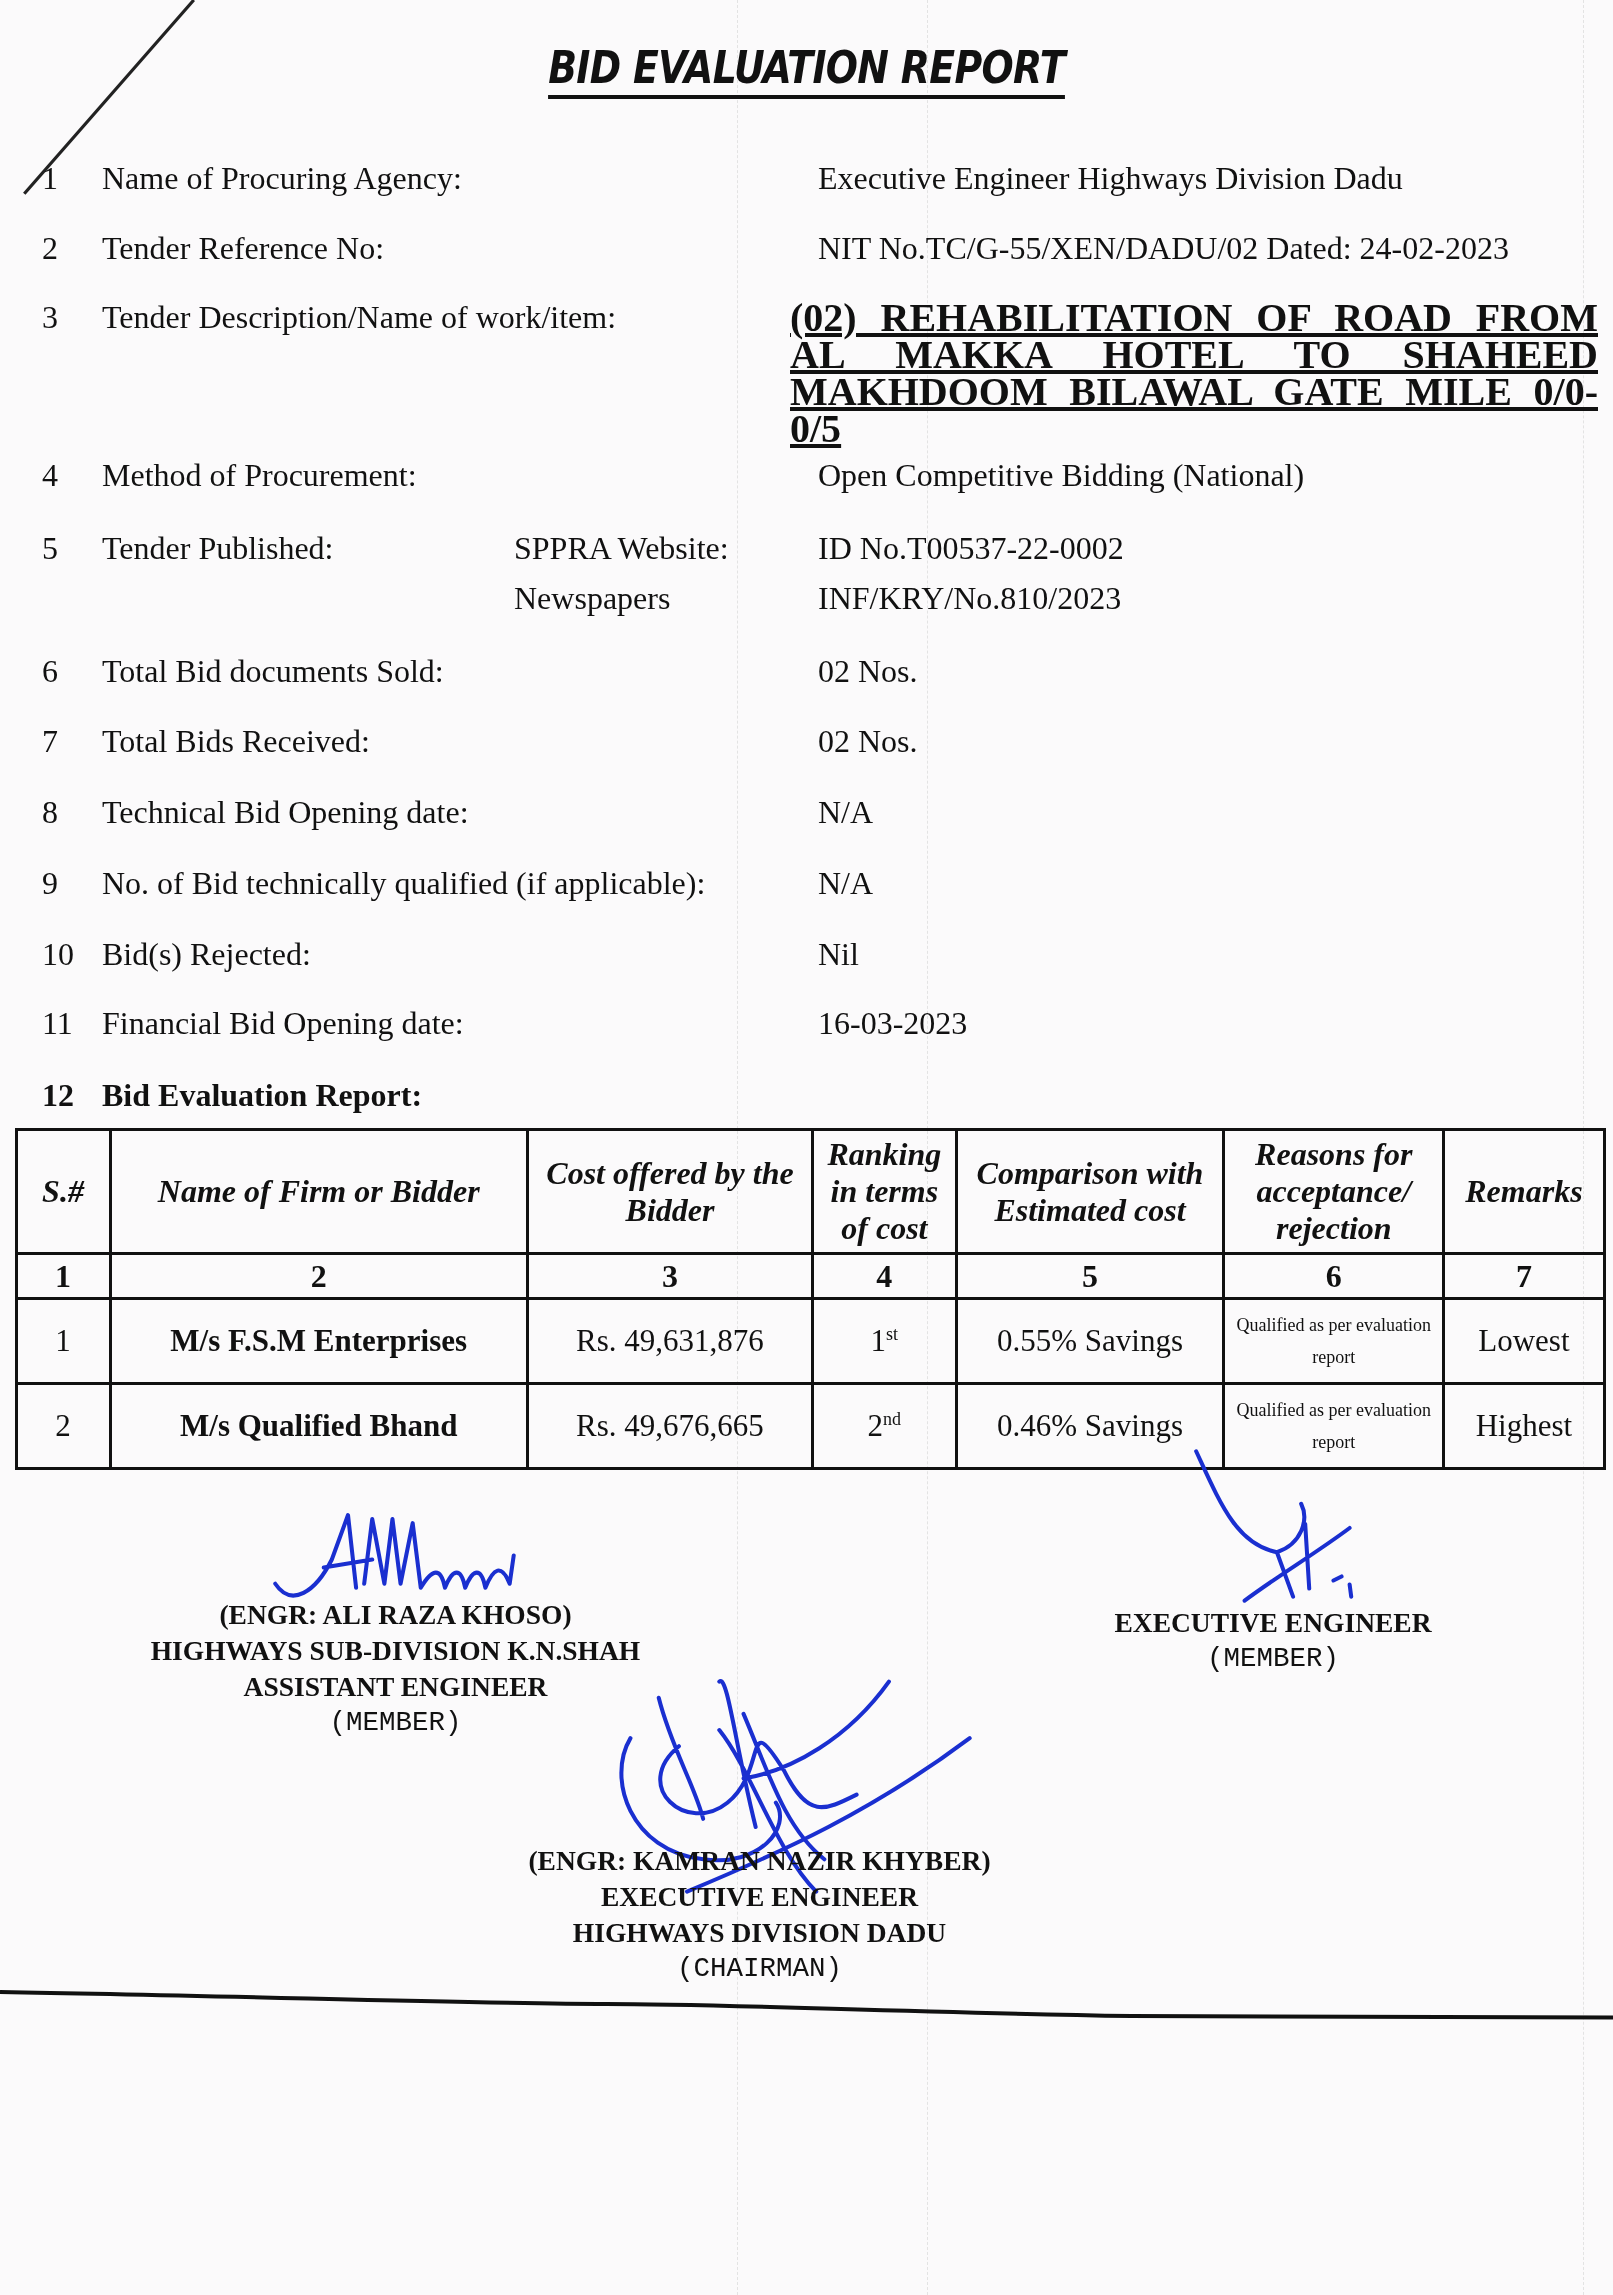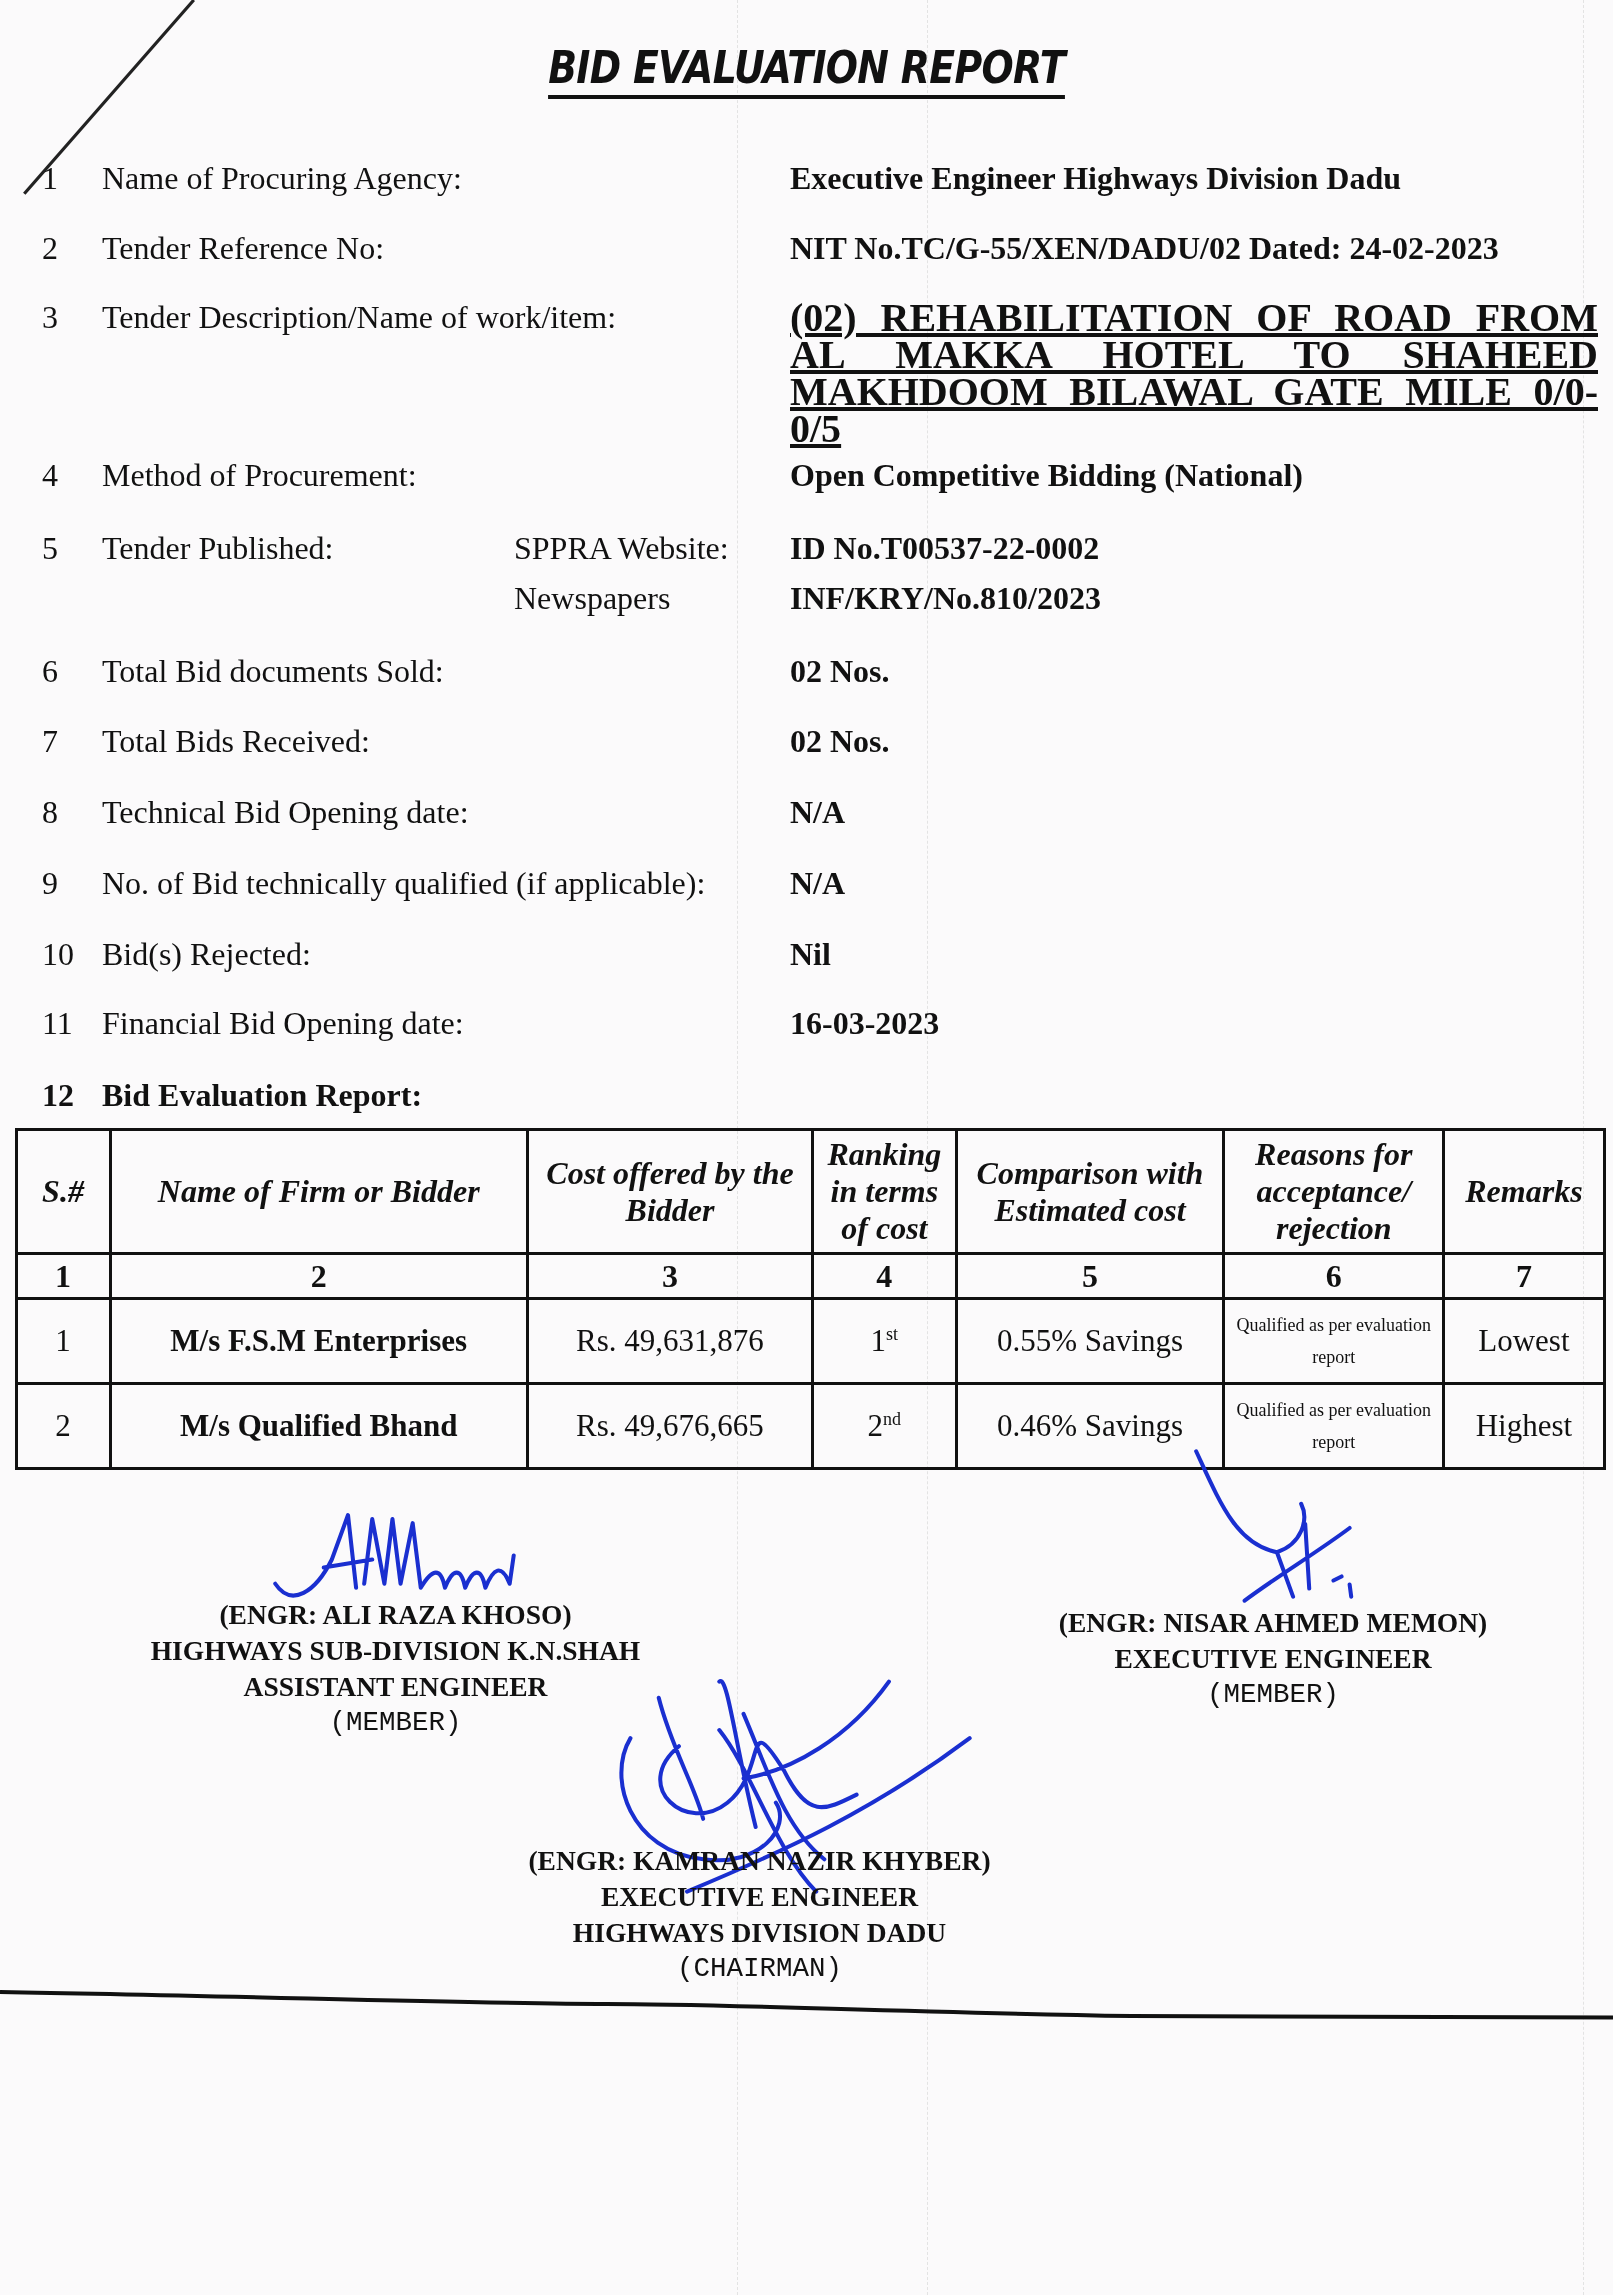--- a/index.html
+++ b/index.html
@@ -17,21 +17,21 @@
     position: absolute; left: 0; width: 1613px; top: 42px; text-align: center;
     font-family: "DejaVu Sans", sans-serif; font-style: italic; font-weight: bold;
     font-size: 44px; letter-spacing: -0.8px; transform: scaleX(0.86);
   }
   .title span { border-bottom: 4px solid #111; padding-bottom: 1.6px; }
 
   .row { position: absolute; left: 0; width: 1613px; font-size: 32px; }
   .num { position: absolute; left: 42px; width: 40px; }
   .label { position: absolute; left: 102px; white-space: nowrap; }
   .sub { position: absolute; left: 514px; white-space: nowrap; }
-  .val { position: absolute; left: 790px; font-weight: bold; white-space: nowrap; }
+  .val { position: absolute; left: 818px; font-weight: normal; white-space: nowrap; }
   .desc {
     position: absolute; left: 790px; width: 808px; font-weight: bold; text-decoration: underline;
     text-align: justify; text-align-last: left; line-height: 37px; font-size: 40px;
   }
   .bold { font-weight: bold; }
 
   table.bids {
     position: absolute; left: 14.5px; top: 1128px; width: 1591px;
     border-collapse: collapse; font-size: 31px;
   }
@@ -191,21 +191,20 @@
   <path d="M95 60 C110 120 140 170 150 210 M170 40 C180 30 190 120 215 220 M60 110 C30 160 60 250 150 260 C220 270 260 220 240 190 M120 120 C60 170 130 230 180 190 C230 150 200 70 250 150 C280 210 300 200 340 180 M200 160 C260 150 330 110 380 40 M130 300 C250 250 360 200 480 110 M170 100 C210 150 240 250 290 300 M200 80 C230 150 250 220 300 260" stroke="#1a2fd0" stroke-width="5" fill="none" stroke-linecap="round" stroke-linejoin="round"></path>
 </svg>
 
 <div class="sigblock" style="left:137px;width:517px;top:1597px">
   <div>(ENGR: ALI RAZA KHOSO)</div>
   <div>HIGHWAYS SUB-DIVISION K.N.SHAH</div>
   <div>ASSISTANT ENGINEER</div>
   <div class="role">(MEMBER)</div>
 </div>
 <div class="sigblock" style="left:990px;width:566px;top:1605px">
-  <div>(ENGR: NISAR AHMED MEMON)</div>
   <div>EXECUTIVE ENGINEER</div>
   <div class="role">(MEMBER)</div>
 </div>
 <div class="sigblock" style="left:501px;width:517px;top:1843px">
   <div>(ENGR: KAMRAN NAZIR KHYBER)</div>
   <div>EXECUTIVE ENGINEER</div>
   <div>HIGHWAYS DIVISION DADU</div>
   <div class="role">(CHAIRMAN)</div>
 </div>
 

